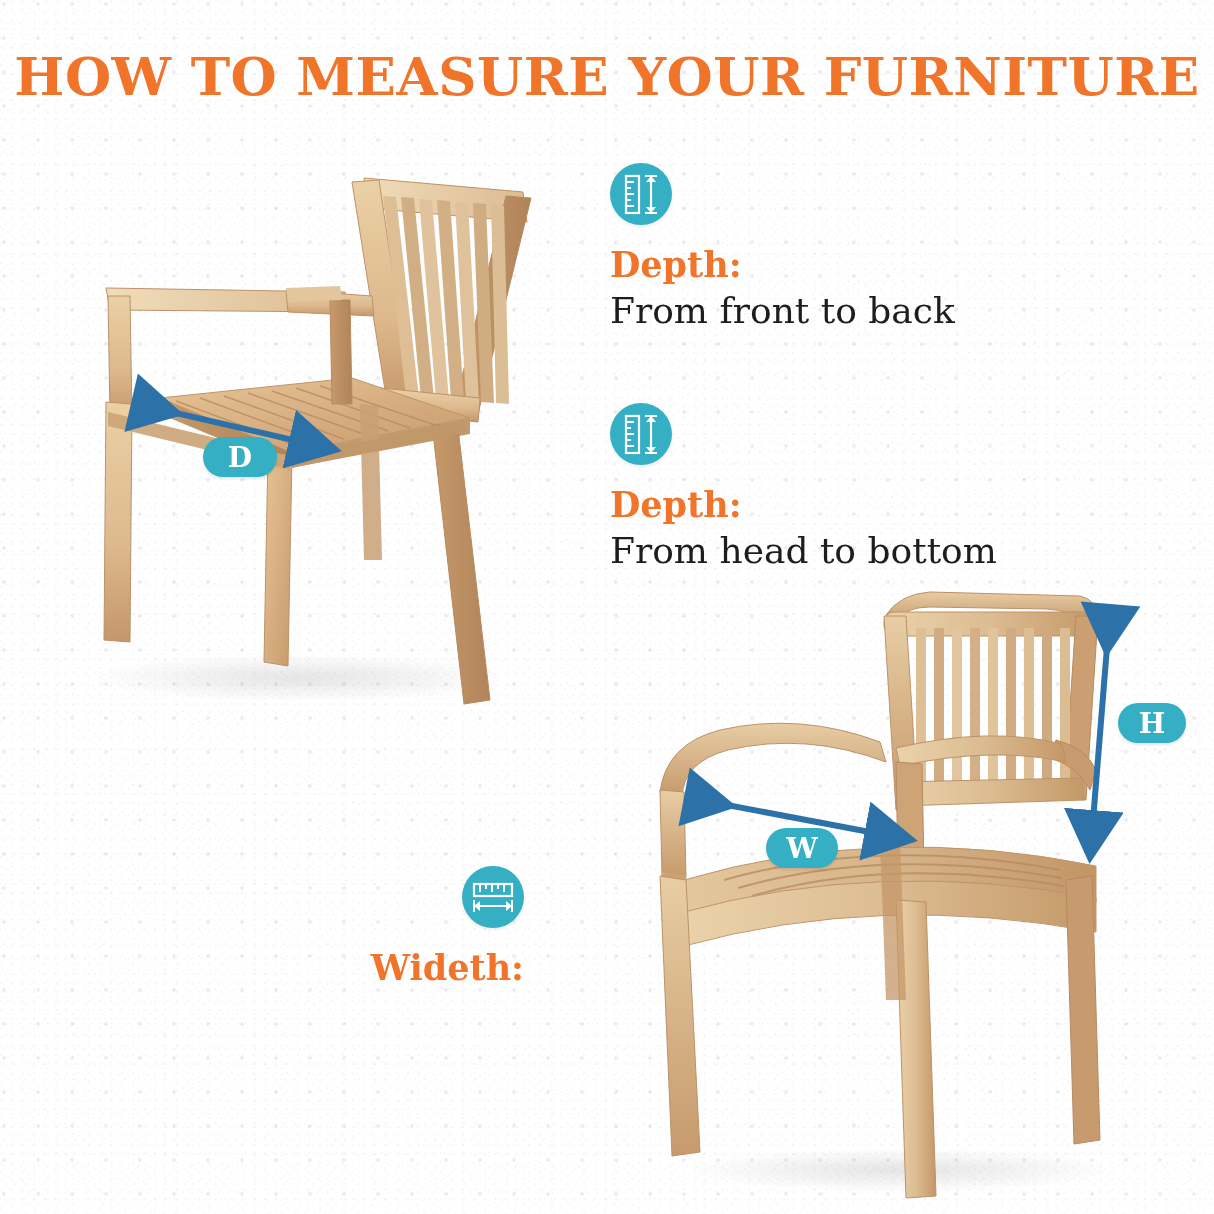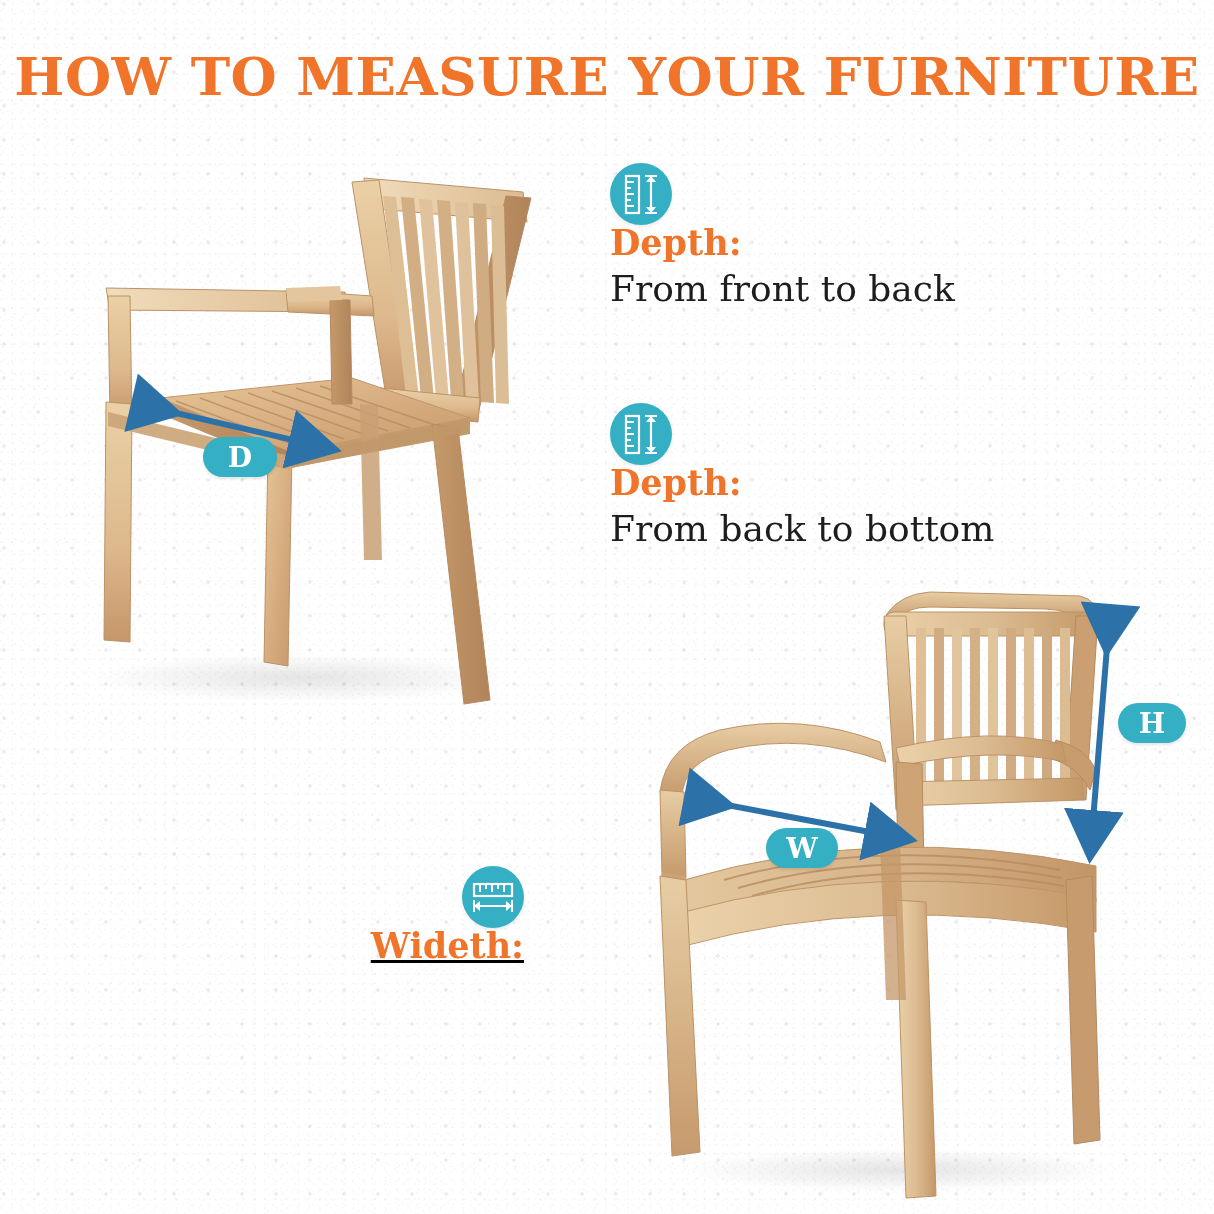--- a/index.html
+++ b/index.html
@@ -52,34 +52,35 @@
     width:62px;height:62px;border-radius:50%;
     background:#35AFC4;
     position:relative;
     box-shadow:0 2px 3px rgba(0,0,0,.07);
   }
   .info-term{
     color:#F0742A;
     font-family:"DejaVu Serif", serif;
     font-weight:bold;
     font-size:35px;
+    margin-top:22px;
     line-height:1.05;
     white-space:nowrap;
   }
   .info-desc{
     color:#1d1d1d;
     font-family:"DejaVu Serif", serif;
     font-weight:normal;
     font-size:36px;
     margin-top:6px;
     line-height:1.15;
     white-space:nowrap;
     text-align:right;
   }
-  .align-right{text-align:right;text-decoration:underline;}
+  .align-right{text-align:right;}
   .align-right .icon-wrap{display:flex;justify-content:flex-end;}
 
   
   .dim-pill{
     position:absolute;
     background:#35AFC4;
     border-radius:26px;
     color:#ffffff;
     font-family:"DejaVu Serif", serif;
     font-weight:bold;
@@ -242,21 +243,21 @@
           </g>
           <line x1="41" y1="15" x2="41" y2="48" stroke="#ffffff" stroke-width="2.2"></line>
           <path d="M36 19 L41 13 L46 19 z" fill="#ffffff"></path>
           <path d="M36 44 L41 50 L46 44 z" fill="#ffffff"></path>
           <line x1="35" y1="13" x2="47" y2="13" stroke="#ffffff" stroke-width="2"></line>
           <line x1="35" y1="50" x2="47" y2="50" stroke="#ffffff" stroke-width="2"></line>
         </svg>
       </div>
     </div>
     <div class="info-term">Depth:</div>
-    <div class="info-desc">From back to bottom</div>
+    <div class="info-desc">From head to bottom</div>
   </div>
 
   <div class="info-block align-right" style="left:150px;top:866px;width:374px;">
     <div class="icon-wrap">
       <div class="icon-circle">
         <svg width="62" height="62" viewBox="0 0 62 62" aria-hidden="true">
 
           <rect x="12" y="18" width="38" height="12" fill="none" stroke="#ffffff" stroke-width="2.2"></rect>
           <g stroke="#ffffff" stroke-width="2">
             <line x1="18" y1="18" x2="18" y2="26"></line>

